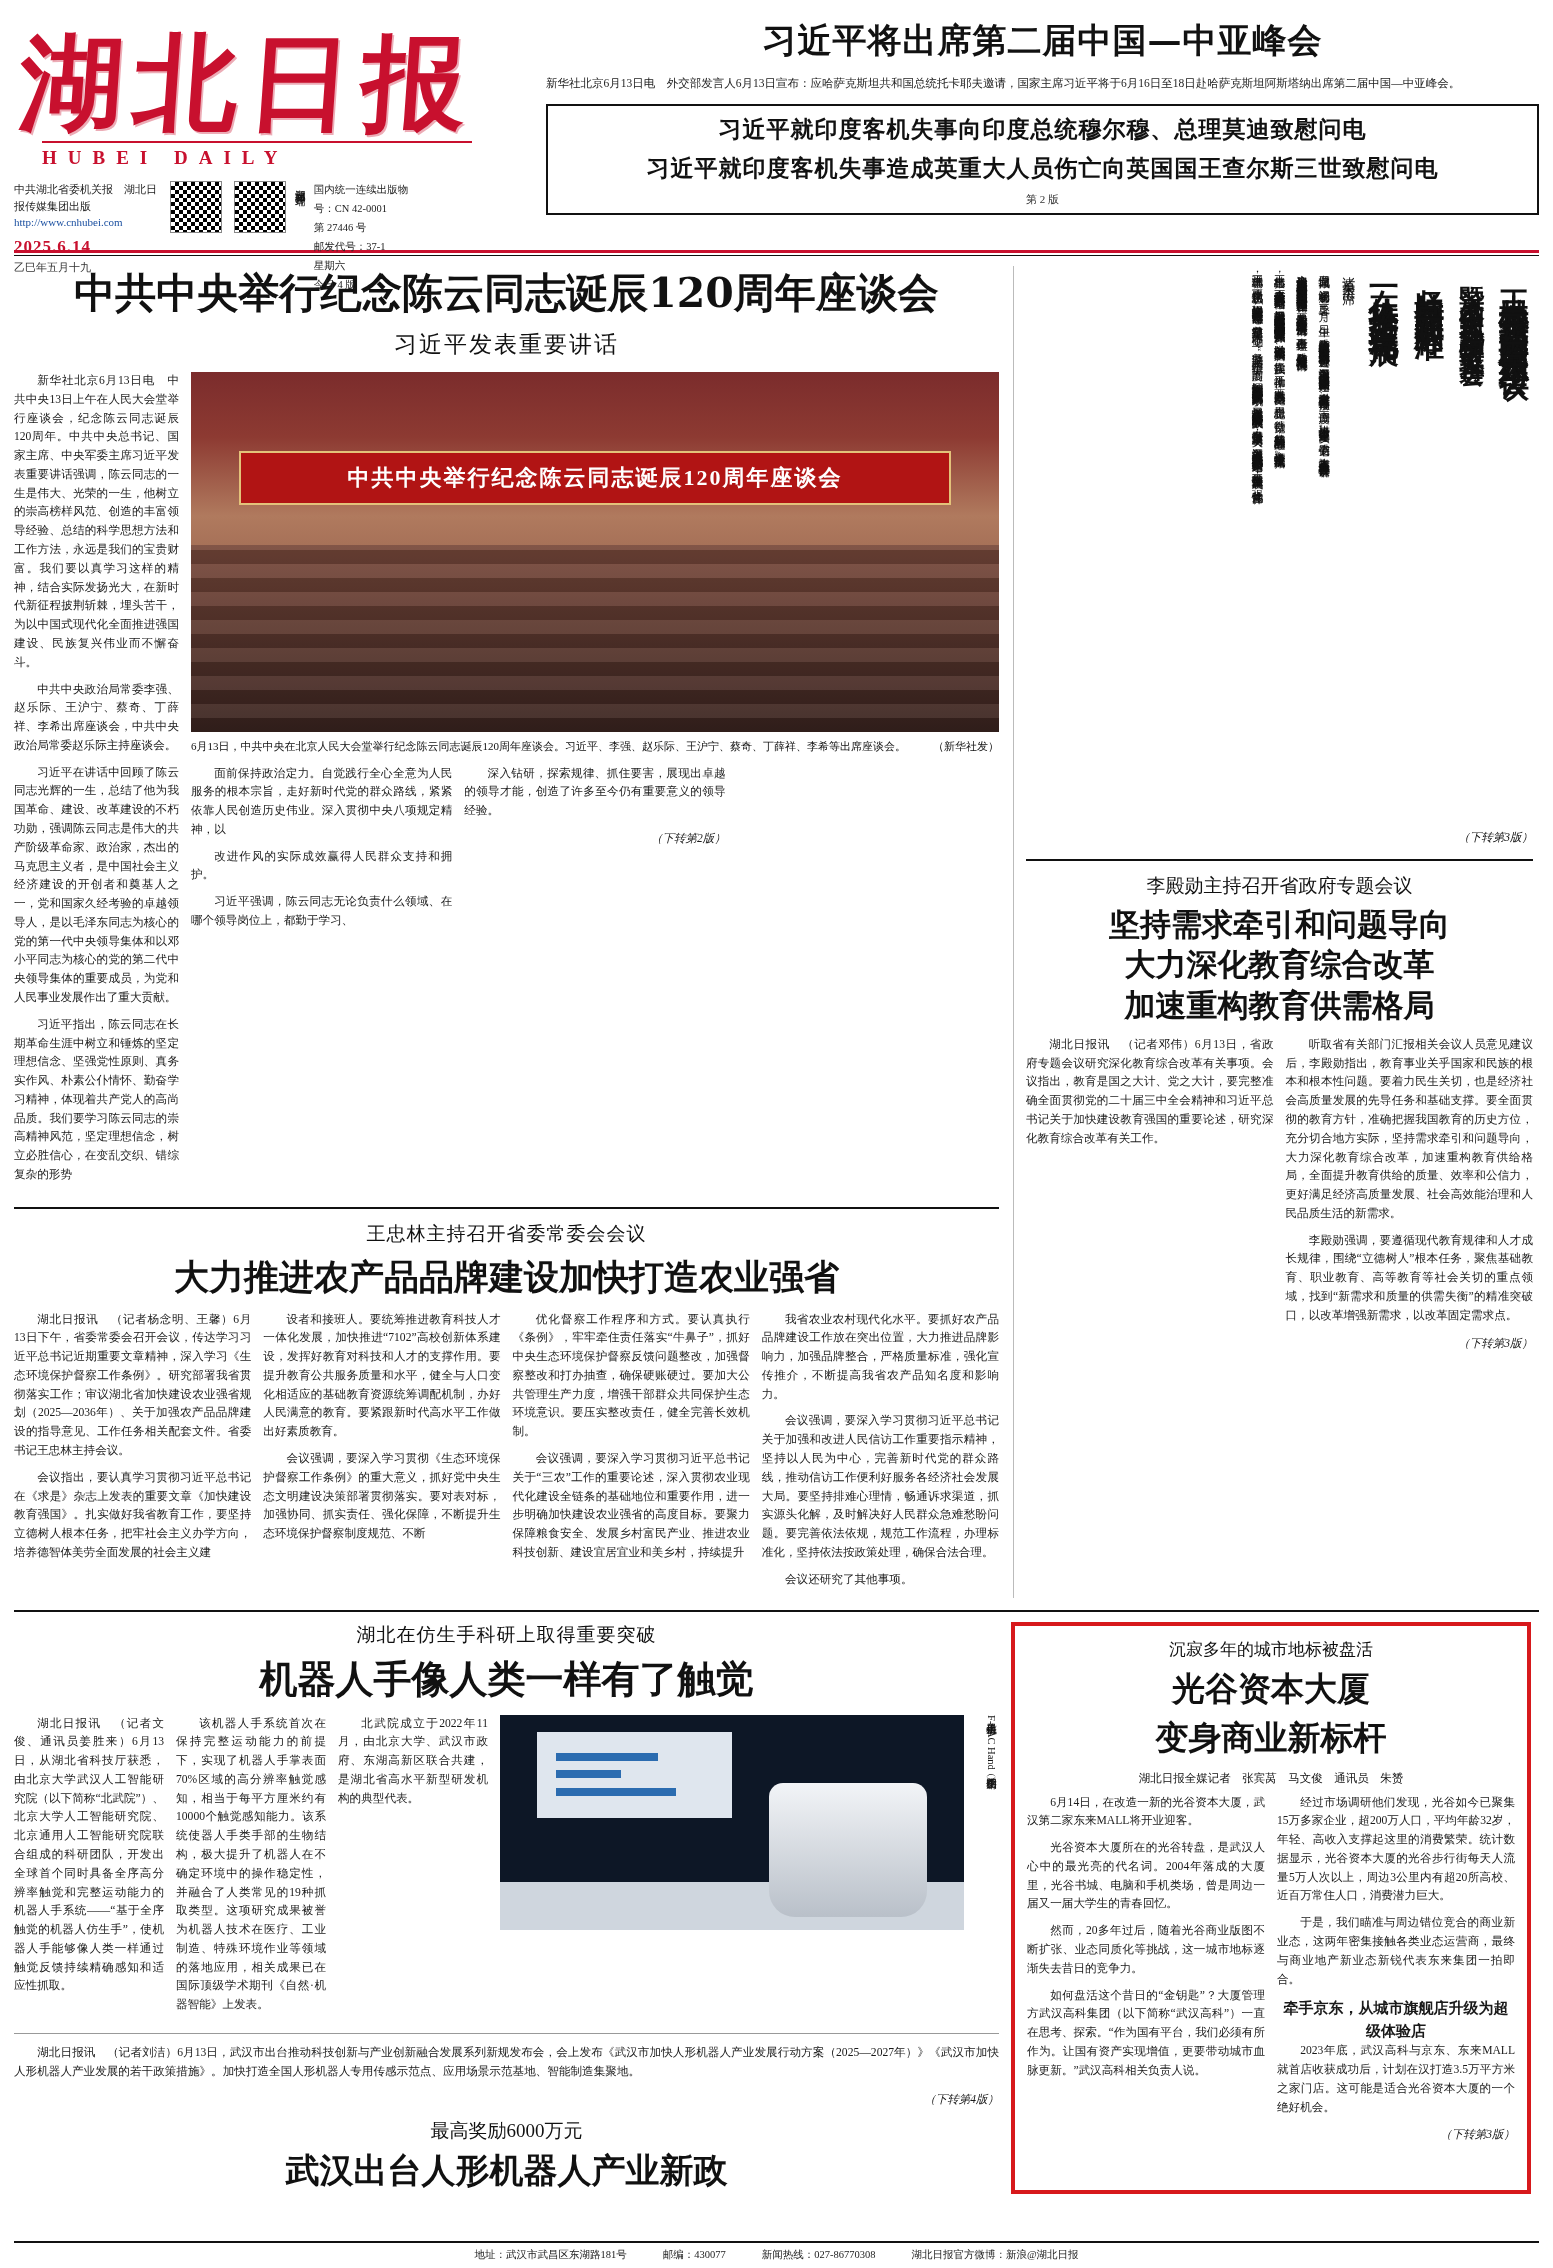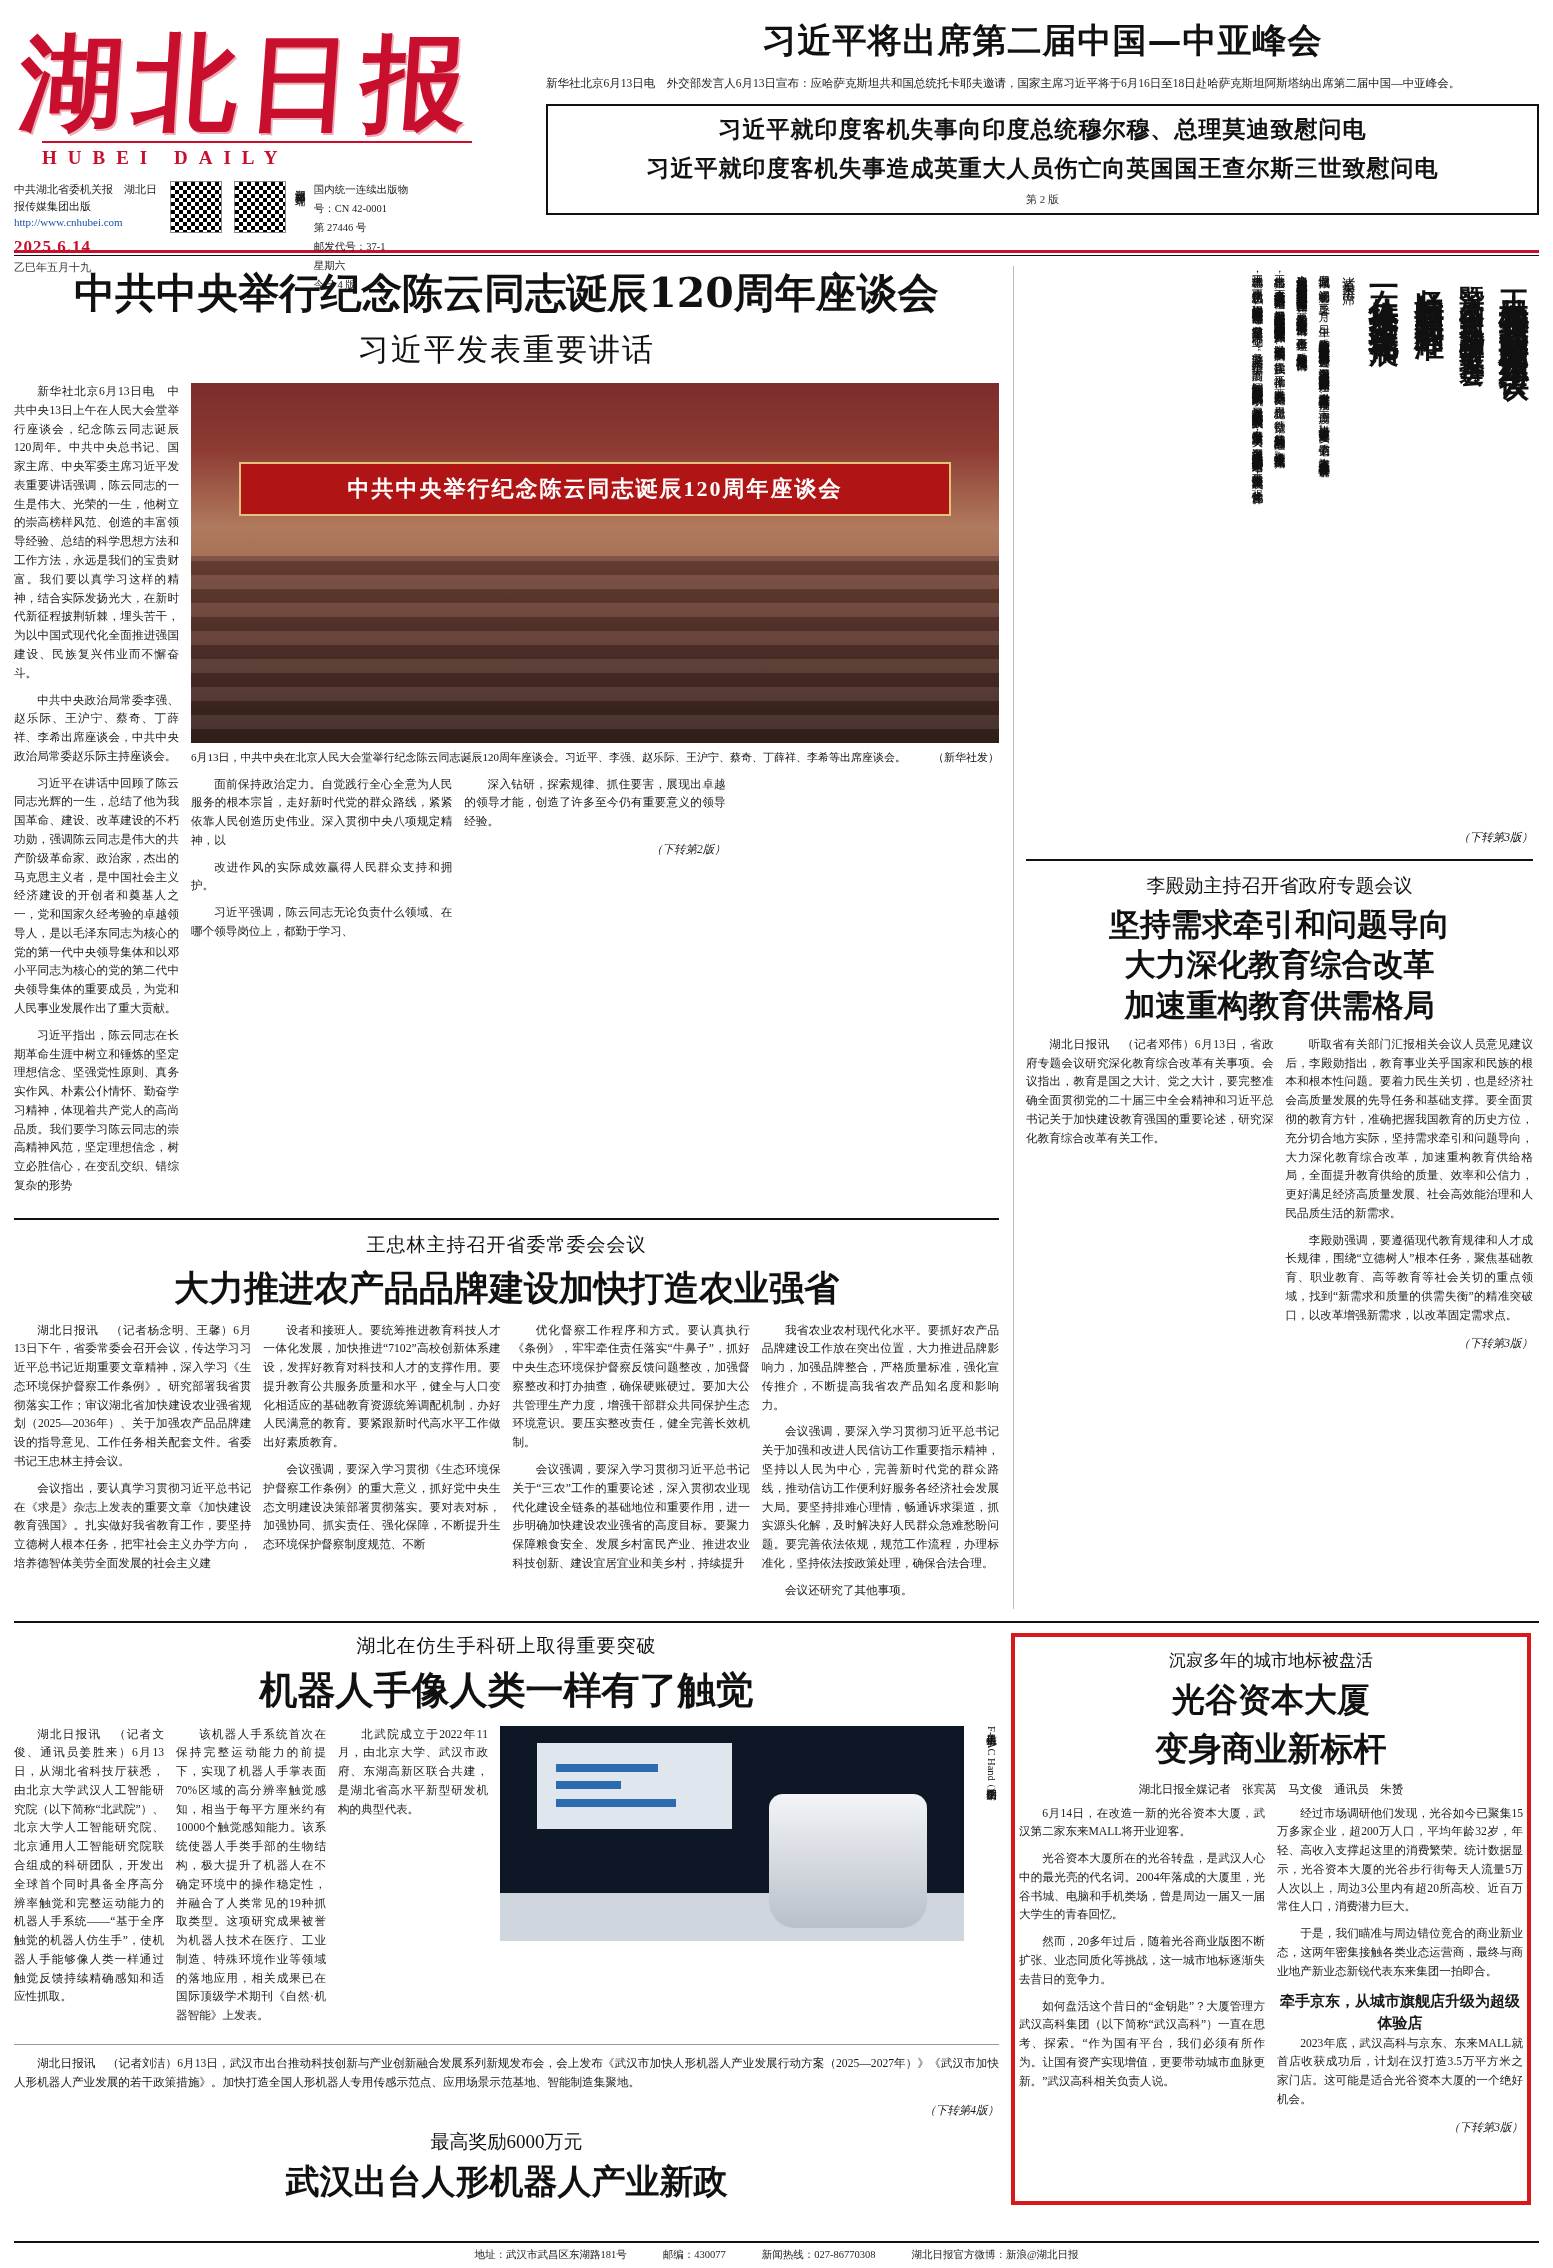--- a/index.html
+++ b/index.html
@@ -65,21 +65,21 @@
 
   .rule-red { height:3px; background:#c8102e; margin: 10px 0 2px; }
   .rule-thin { height:1px; background:#111; margin-bottom: 10px;}
 
   
   .cols { display:flex; gap: 14px; }
   .colL { width: 985px; }
   .colR { width: 520px; border-left:1px solid #bbb; padding-left:12px; }
 
   .hl-title { font-size: 41px; font-weight:700; text-align:center; letter-spacing:0px; font-family:"DejaVu Serif", serif;}
-  .hl-sub { font-size: 31px; text-align:center; margin-top: 8px; letter-spacing:2px;}
+  .hl-sub { font-size: 23px; text-align:center; margin-top: 8px; letter-spacing:2px;}
 
   .art-body { display:flex; gap:12px; margin-top: 12px; }
   .txtcol { font-size: 11.6px; line-height: 1.62; text-align: justify; color:#1a1a1a; }
   .txtcol p { margin: 0 0 8px; text-indent: 2em; }
   .w1 { width: 165px; }
   .photo { flex:1; }
   .photo .ph {
     width:100%; height: 360px;
     background: linear-gradient(180deg,#7b2c2c 0%, #8d3a32 18%, #b07a5e 40%, #8e5a49 70%, #5c3a33 100%);
     position:relative; overflow:hidden;
@@ -122,21 +122,21 @@
   .byline-v { writing-mode: vertical-rl; font-size: 13px; letter-spacing:3px; margin-left:4px;}
 
   .r-head2 { text-align:center; font-size: 31px; font-weight:700; line-height:1.3;}
   .r-kicker { text-align:center; font-size: 19px; margin-bottom:6px;}
   .two { display:flex; gap:12px; margin-top:10px;}
   .two .txtcol { width:50%; }
 
   
   .bottom { display:flex; gap:12px; margin-top: 12px; border-top:2px solid #111; padding-top:10px;}
   .bl { width: 985px; }
-  .br { width: 520px; border: 4px solid #d7191c; padding: 12px 4px; }
+  .br { width: 520px; border: 4px solid #d7191c; padding: 12px 12px; }
 
   .b-kicker { text-align:center; font-size: 19px; letter-spacing:1px;}
   .b-title { text-align:center; font-size: 38px; font-weight:700; margin-top:6px; font-family:"DejaVu Serif", serif;}
   .b-row { display:flex; gap: 12px; margin-top: 10px;}
   .b-row .txtcol { width: 150px; }
   .handphoto { flex:1; height: 215px; background:#0d1726; position:relative; overflow:hidden;}
   .handphoto .panel { position:absolute; left:8%; top:8%; width:42%; height:40%; background:#dfe6ee; }
   .handphoto .bar { position:absolute; background:#2b6cb0; height:8px;}
   .handphoto .robot { position:absolute; right:8%; bottom:6%; width:34%; height:62%;
      background:linear-gradient(180deg,#f2f4f7,#b9c0c9); border-radius: 14px 14px 26px 26px; }

